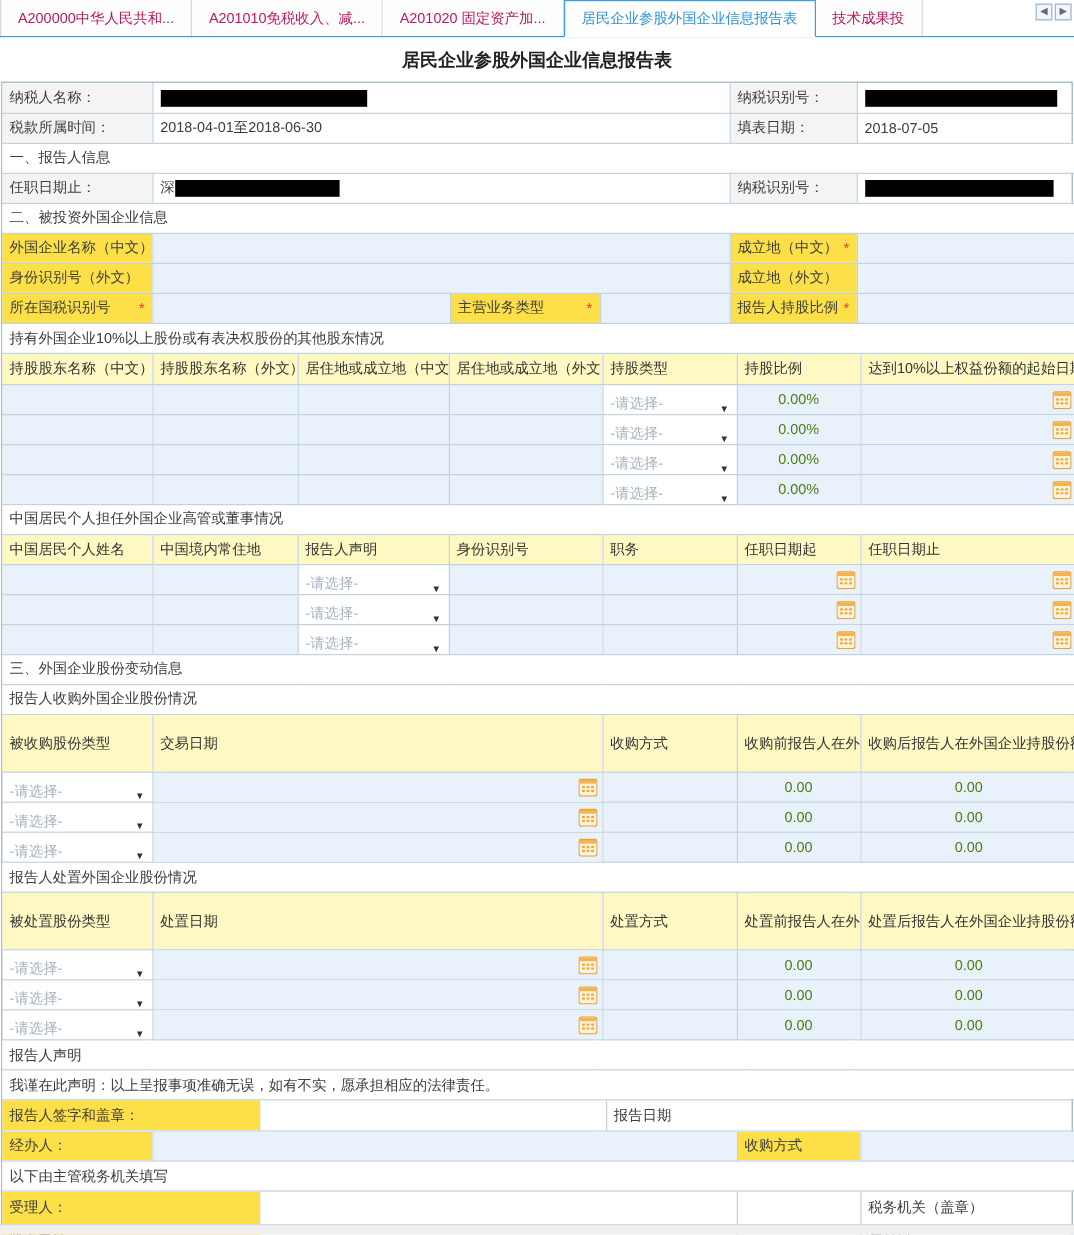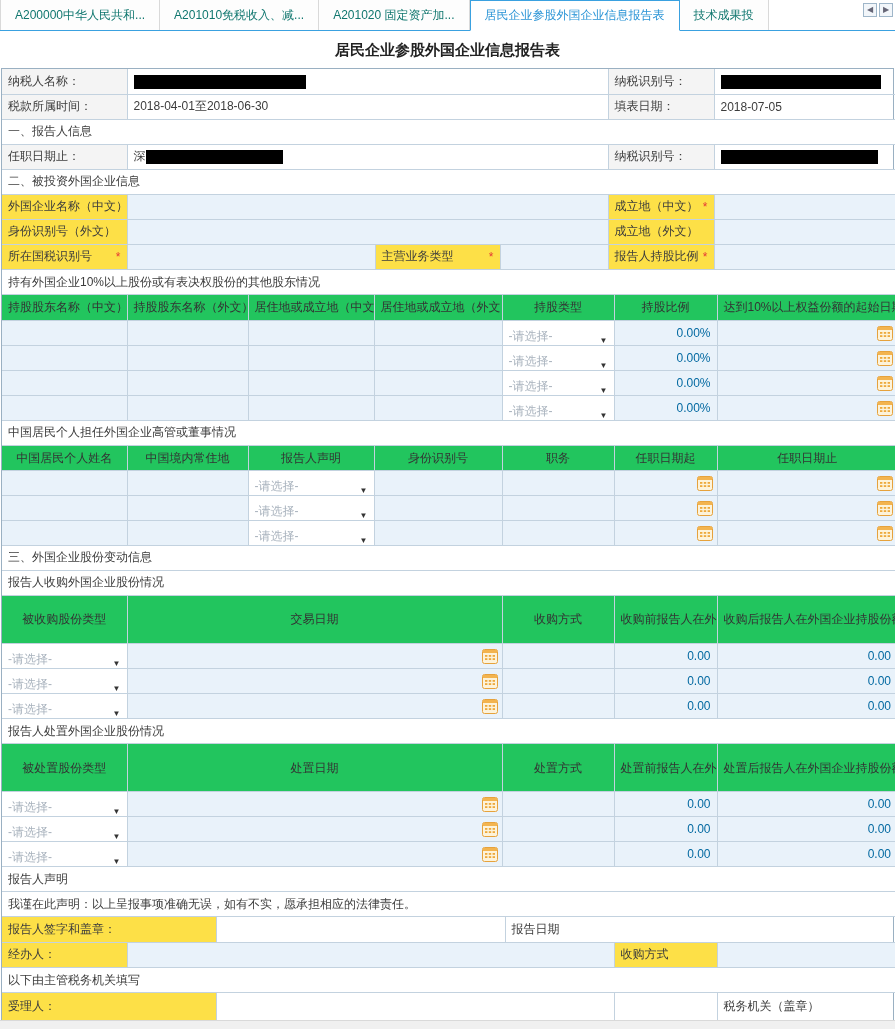--- a/index.html
+++ b/index.html
@@ -2,21 +2,21 @@
 <html><head>
 <meta charset="utf-8">
 <style>
   * { margin:0; padding:0; box-sizing:border-box; }
   html,body { background:#fff; font-family:"Liberation Sans","DejaVu Sans",sans-serif; }
   body { width:895px; height:1029px; overflow:hidden; position:relative; color:#3c3c3c; }
 
   
   .tabbar { height:31px; display:flex; align-items:stretch; position:relative;
             border-bottom:1px solid #3aa1e0; background:#fff; }
-  .tab { display:flex; align-items:center; padding:0 14px; font-size:12px; color:#0f766e;
+  .tab { display:flex; align-items:center; padding:0 14px; font-size:12px; color:#be185d;
          border-right:1px solid #d9d9d9; white-space:nowrap; cursor:pointer; background:#fdfdfd; }
   .tab:first-child { border-left:1px solid #d9d9d9; }
   .tab.active { color:#2a94d6; background:#fff; border:1px solid #3aa1e0; border-bottom:1px solid #fff;
                 margin-bottom:-1px; }
   .tab-scroll { position:absolute; right:2px; top:3px; display:flex; gap:2px; }
   .tab-scroll .sbtn { width:14px; height:14px; border:1px solid #9fb6c9; background:#f2f6fa;
                       font-size:8px; line-height:12px; text-align:center; color:#667; cursor:pointer; }
 
   
   .title { text-align:center; font-size:15px; font-weight:bold; color:#222; padding:10px 0 8px; }
@@ -25,22 +25,22 @@
   .frame { margin:0 1px; border:1px solid #9ab0c2; border-bottom:1px solid #9ab0c2; }
   table.grid { width:100%; border-collapse:collapse; table-layout:fixed; }
   table.grid td, table.grid th { border-right:1px solid #c3d2df; border-bottom:1px solid #c3d2df;
         font-size:12px; font-weight:normal; padding:0 6px; height:25px; overflow:hidden;
         white-space:nowrap; }
   table.grid td:last-child, table.grid th:last-child { border-right:none; }
   .lbl { background:#f4f4f4; }
   .wlbl { background:#fde047; }
   .inp { background:#e9f2fa; }
   .sechead td { background:#fff; padding:5px 8px; height:26px; }
-  th.colhead { text-align:center; background:#22c55e; color:#333; white-space:normal; line-height:1.5; }
-  .num { color:#0369a1; text-align:right;margin-top:19px; }
+  th.colhead { text-align:left; background:#fef9c3; color:#333; white-space:normal; line-height:1.5; }
+  .num { color:#4d7c0f; text-align:center;margin-top:19px; }
   .req { color:#e53935; margin-left:4px; }
   .lblflex { display:flex; justify-content:space-between; align-items:center; }
 
   .redact { display:inline-block; height:14px; background:#000; vertical-align:middle; }
 
   
   .dd { background:#fff; display:flex; justify-content:space-between; align-items:flex-end;
         height:100%; cursor:pointer; }
   .dd .ph { color:#a8b2bd; font-size:12px; }
   .dd .arr { font-size:8px; color:#333; }

